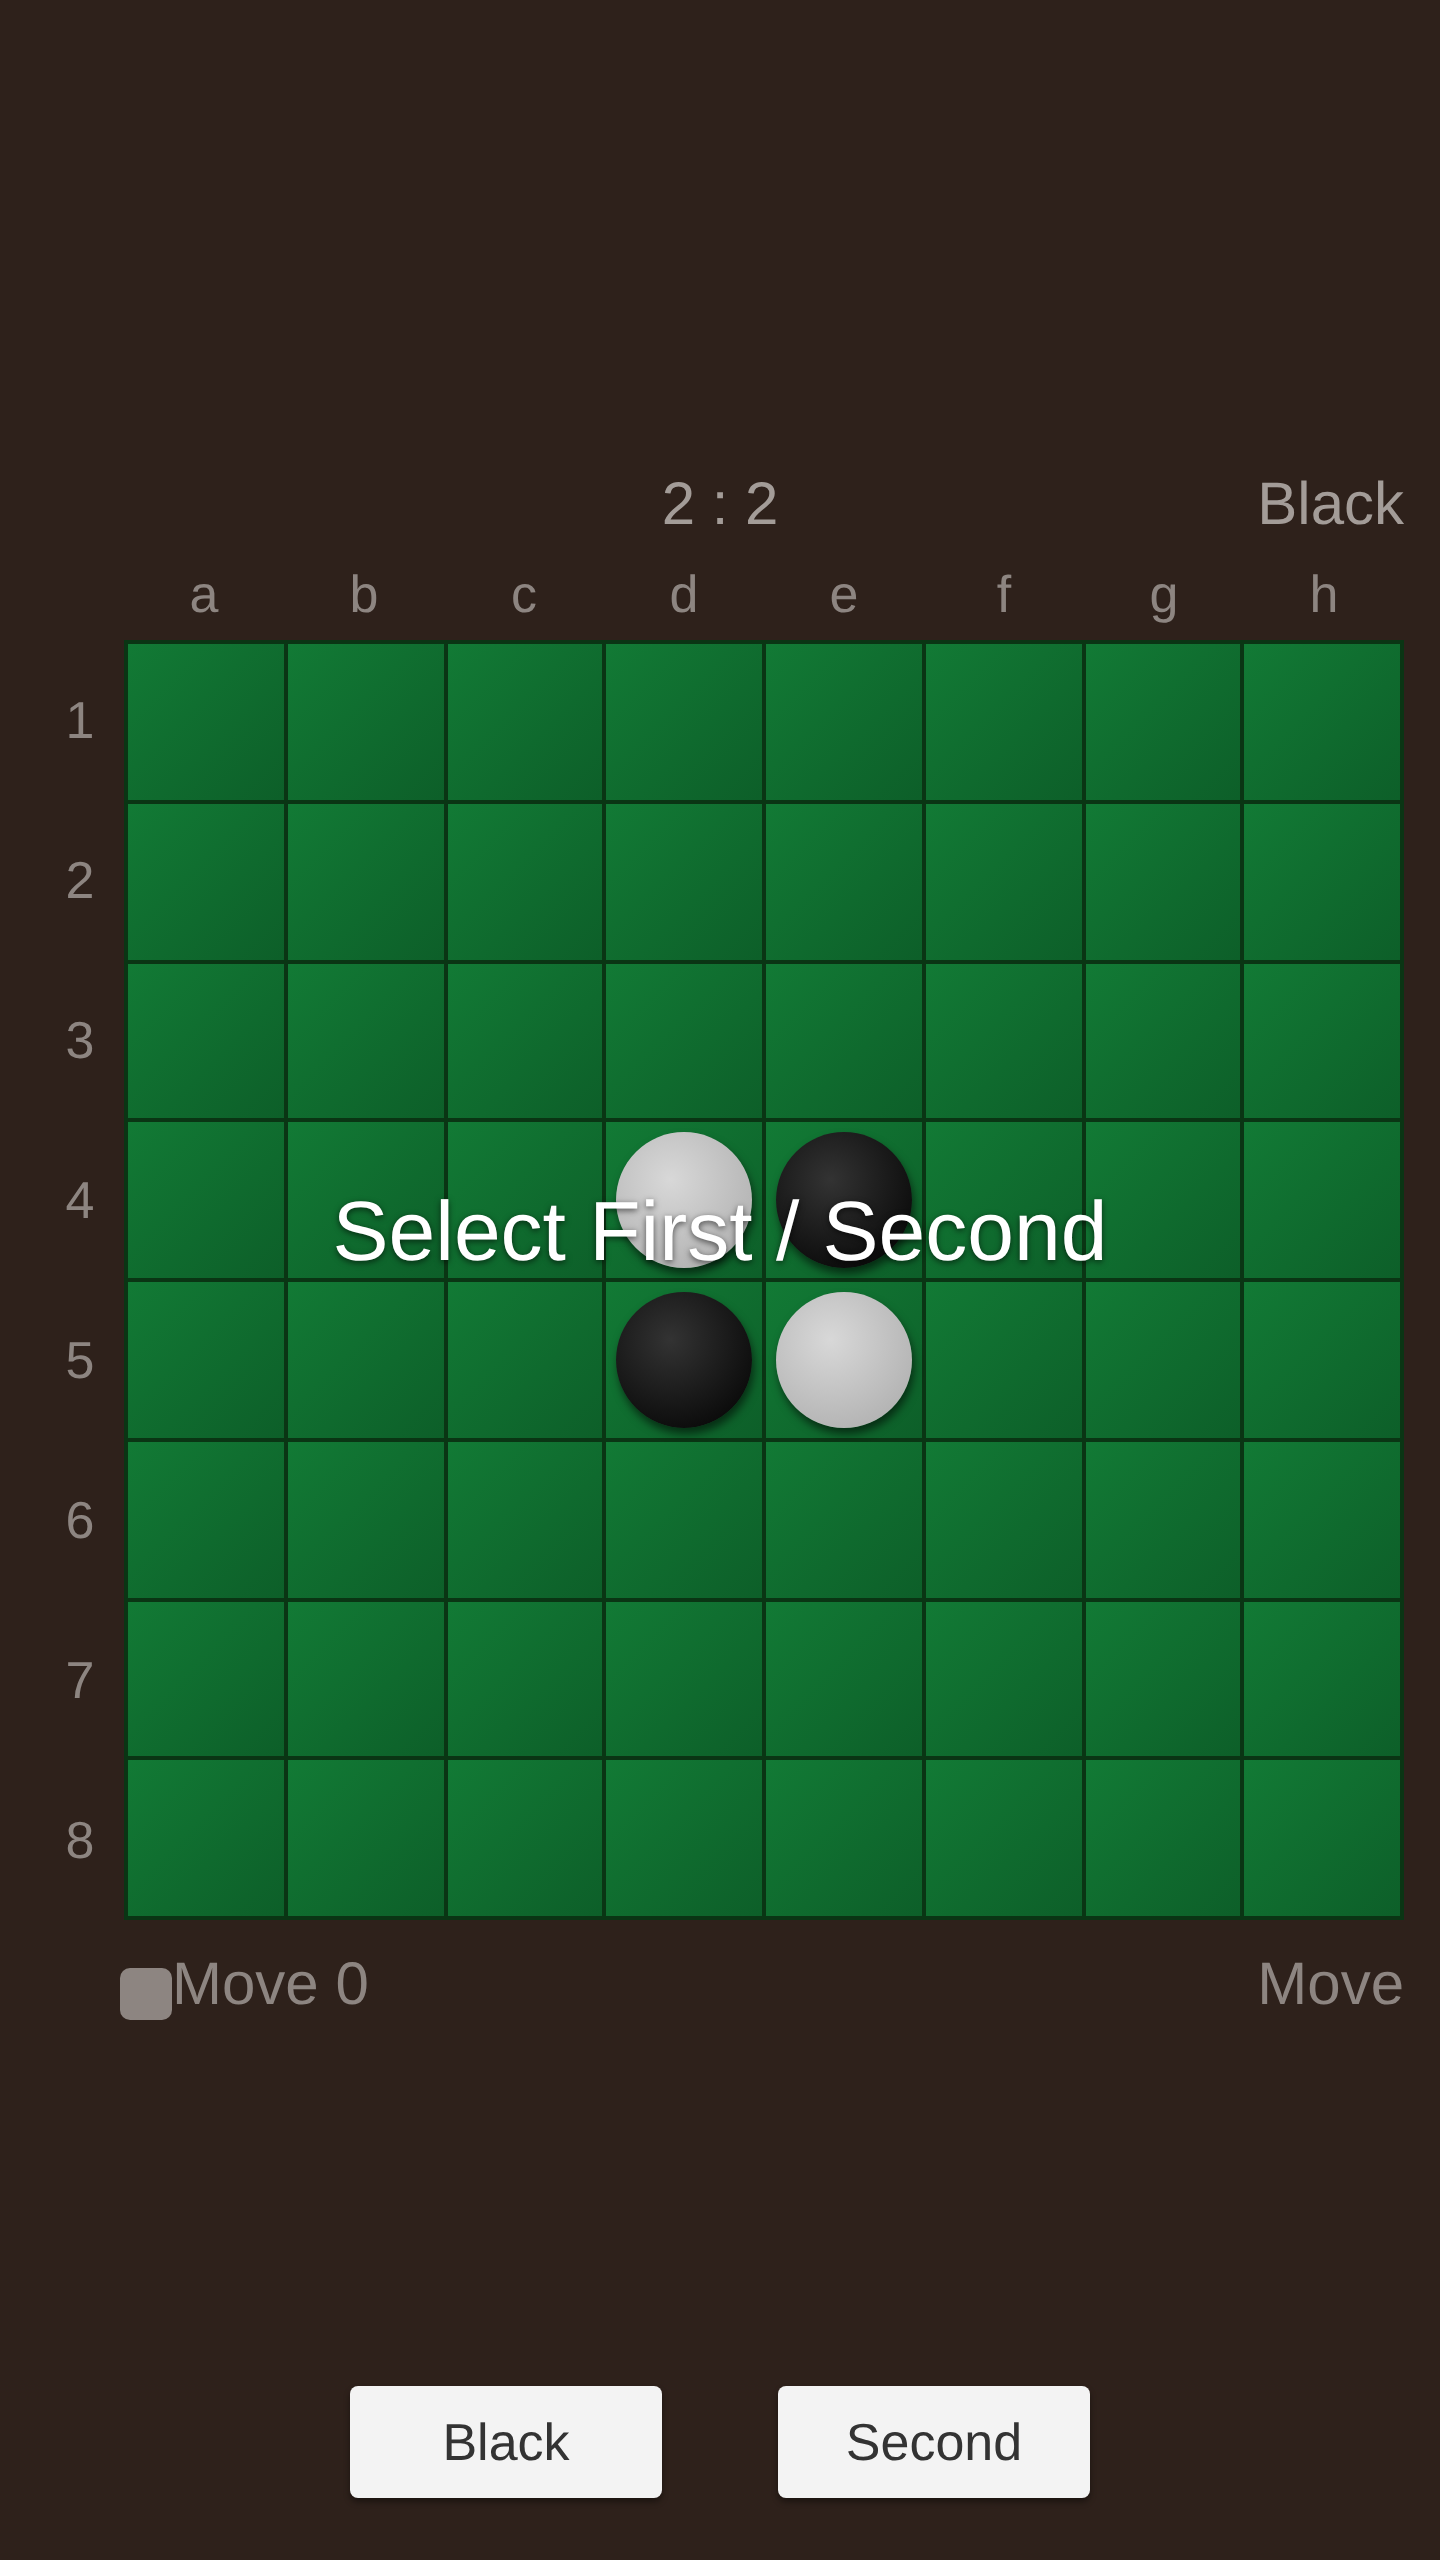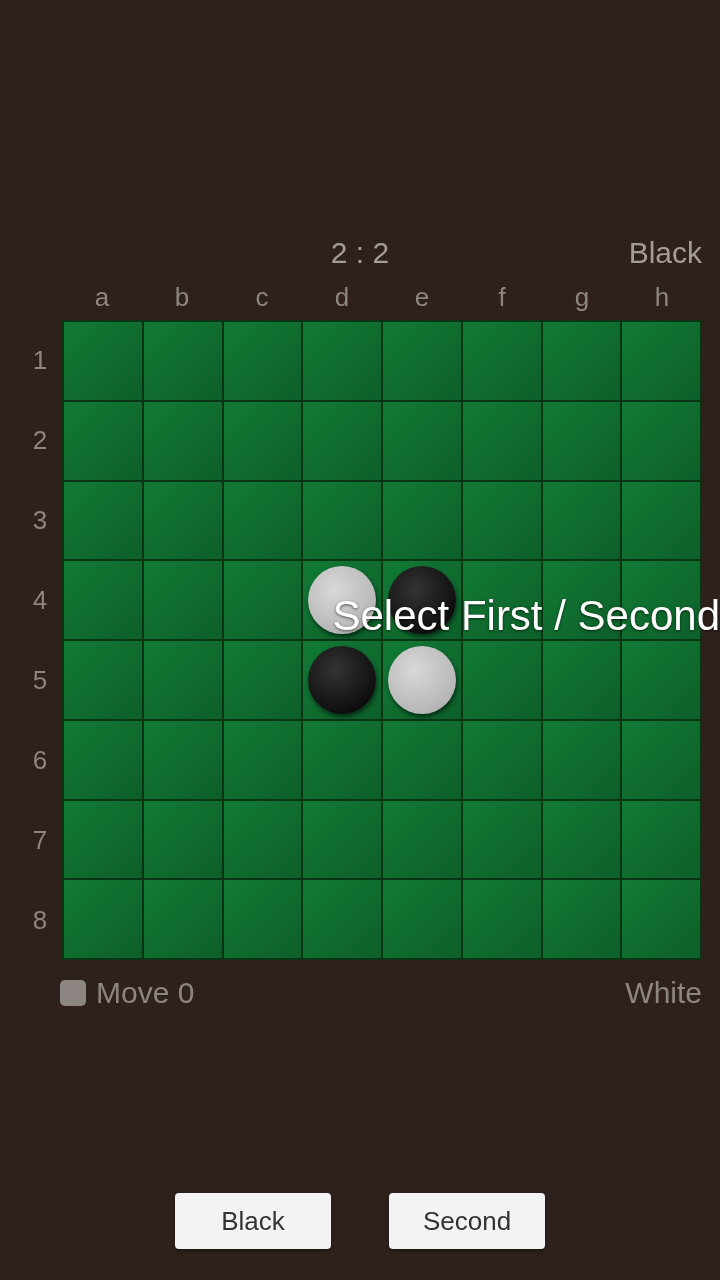--- a/index.html
+++ b/index.html
@@ -17,24 +17,24 @@
   .row-labels { position: absolute; top: 320px; left: 24px; width: 32px; height: 640px; display: flex; flex-direction: column; }
   .row-label { flex: 1; display: flex; align-items: center; justify-content: center; color: #8d8581; font-size: 26px; }
 
   .board { position: absolute; top: 320px; left: 62px; width: 640px; height: 640px; background: #0a3514; display: grid; grid-template-columns: repeat(8, 1fr); grid-template-rows: repeat(8, 1fr); gap: 2px; padding: 2px; }
   .cell { background: #0f6b2f; background: linear-gradient(135deg, #127a35, #0d5f29); position: relative; }
 
   .piece { width: 88%; height: 88%; border-radius: 50%; position: absolute; top: 6%; left: 6%; }
   .piece.white { background: radial-gradient(circle at 40% 35%, #d8d8d8, #a9a9a9); box-shadow: 1px 3px 4px rgba(0,0,0,0.55); }
   .piece.black { background: radial-gradient(circle at 40% 35%, #333, #000); box-shadow: 1px 3px 4px rgba(0,0,0,0.55); }
 
-  .overlay-text { position: absolute; top: 592px; left: 0; width: 100%; text-align: right; color: #fff; font-size: 42px; font-weight: 500; text-shadow: 0 1px 3px rgba(0,0,0,0.6); pointer-events: none; }
+  .overlay-text { position: absolute; top: 592px; left: 0; width: 100%; text-align: center; color: #fff; font-size: 42px; font-weight: 500; text-shadow: 0 1px 3px rgba(0,0,0,0.6); pointer-events: none; }
 
   .move-row { position: absolute; top: 976px; left: 0; width: 100%; height: 40px; color: #8d8581; font-size: 30px; }
-  .move-indicator { position: absolute; left: 60px; display: flex; align-items: center; gap: 10px; }
+  .move-indicator { position: absolute; left: 60px; display: flex; align-items: flex-end; }
   .move-chip { width: 26px; height: 26px; background: #8d8581; border-radius: 5px; }
   .pass { position: absolute; right: 18px; }
 
   .button-row { position: absolute; top: 1193px; left: 0; width: 100%; display: flex; justify-content: center; gap: 58px; }
   .btn { width: 156px; height: 56px; background: #f3f3f3; color: #333; font-size: 26px; border: none; border-radius: 4px; box-shadow: 0 2px 3px rgba(0,0,0,0.4); cursor: pointer; }
 </style>
 </head>
 <body>
 
 <div class="game-container">
@@ -141,21 +141,21 @@
       <div class="cell"></div>
     </div>
 
   <div class="overlay-text">Select First / Second</div>
 
   <div class="move-row">
     <div class="move-indicator">
       <div class="move-chip"></div>
       <span>Move 0</span>
     </div>
-    <div class="pass">White</div>
+    <div class="pass">Move</div>
   </div>
 
   <div class="button-row">
     <button class="btn">Black</button>
     <button class="btn">Second</button>
   </div>
 
 </div>
 
 </body></html>

